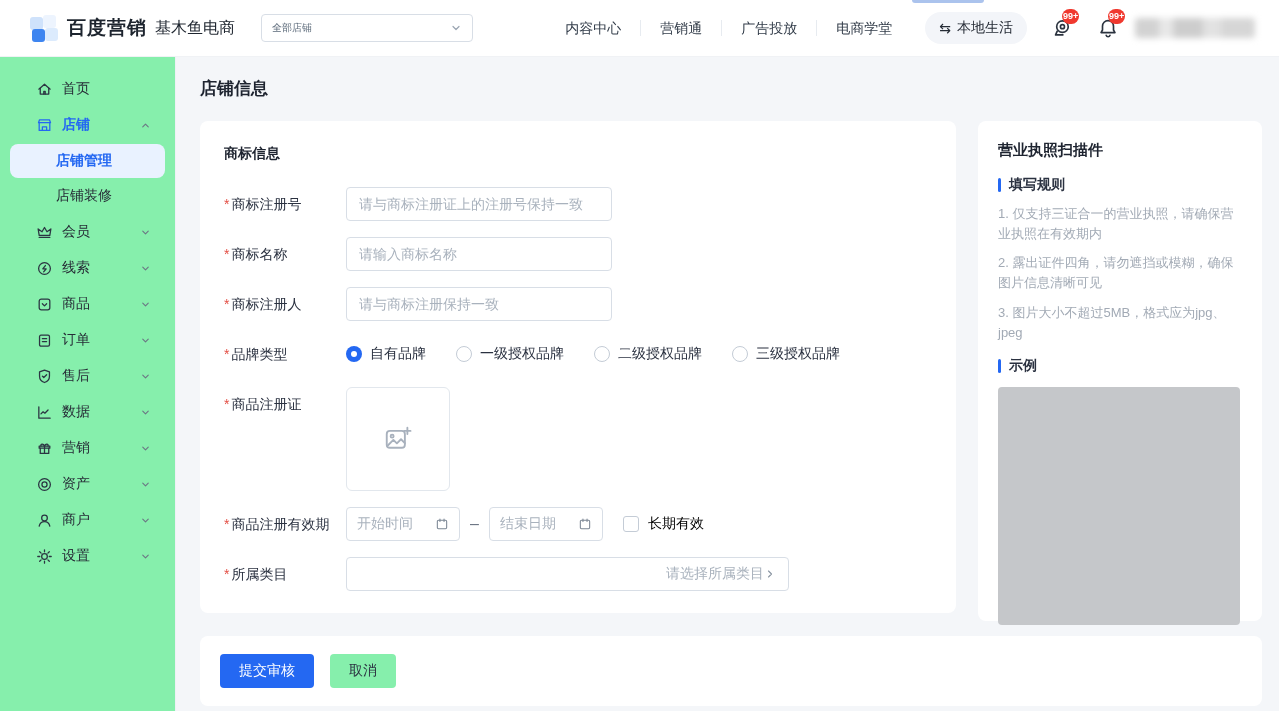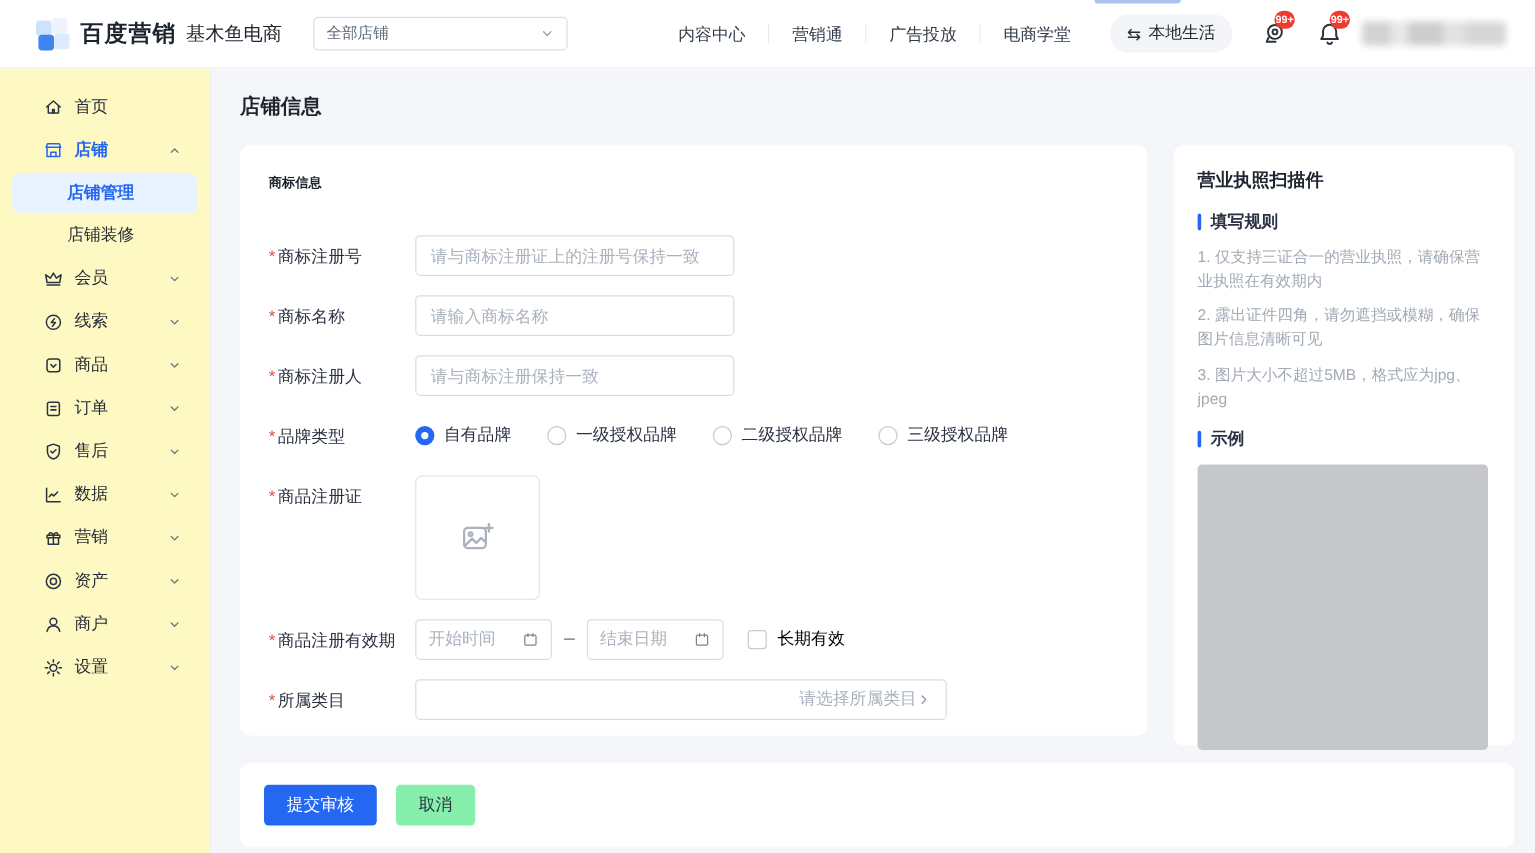--- a/index.html
+++ b/index.html
@@ -11,53 +11,53 @@
   .header { height:57px; background:#fff; border-bottom:1px solid #f0f2f5; display:flex; align-items:center; padding:0 24px 0 30px; position:relative; }
   .sliver { position:absolute; top:0; left:912px; width:72px; height:3px; background:#9cb8ea; border-radius:0 0 3px 3px; opacity:.85; }
   .logo { width:27px; height:27px; position:relative; margin-right:10px; flex:none; }
   .logo i { position:absolute; width:13px; height:13px; border-radius:3px; }
   .logo .q1 { left:0;  top:2;  background:#cfe2fb; top:2px; }
   .logo .q2 { left:13px; top:0;  background:#edf4fe; }
   .logo .q3 { left:2px;  top:14px; background:#3e85f0; }
   .logo .q4 { left:15px; top:13px; background:#dcebfd; }
   .brand-bold { font-size:19px; font-weight:700; color:#1d242e; letter-spacing:1px; }
   .brand-sub  { font-size:16px; color:#1d242e; margin-left:8px; }
-  .store-select { margin-left:26px; width:212px; height:28px; border:1px solid #d8dee6; border-radius:4px; display:flex; align-items:center; justify-content:space-between; padding:0 10px; color:#5d6b7b; font-size:13px; background:#fff; cursor:pointer; }
+  .store-select { margin-left:26px; width:212px; height:28px; border:1px solid #d8dee6; border-radius:4px; display:flex; align-items:center; justify-content:space-between; padding:0 10px; color:#5d6b7b; font-size:10px; background:#fff; cursor:pointer; }
   .store-select .chev { color:#9aa5b2; }
 
   .top-nav { margin-left:auto; display:flex; align-items:center; }
   .nav-item { font-size:14px; color:#323c49; padding:0 19px; cursor:pointer; line-height:16px; }
   .nav-item + .nav-item { border-left:1px solid #e7ebf0; }
   .pill { display:flex; align-items:center; gap:6px; background:#f3f5f9; border-radius:16px; padding:7px 14px; margin-left:14px; font-size:14px; color:#252b35; cursor:pointer; }
   .pill .swap { font-size:14px; color:#252b35; }
   .hicon { position:relative; margin-left:24px; color:#2b333f; cursor:pointer; }
   .badge { position:absolute; top:-8px; left:11px; background:#f0392f; color:#fff; font-size:9px; font-weight:700; line-height:1; padding:3px 1px; border-radius:8px; letter-spacing:0; }
   .user-blur { margin-left:16px; width:120px; height:20px; border-radius:3px; cursor:pointer;
     background:linear-gradient(90deg,#d2d2d2 0 18%,#e8e8e8 22% 30%,#cdcdcd 34% 55%,#e2e2e2 58% 70%,#d6d6d6 74% 100%);
     filter:blur(3px); }
 
   
   .layout { display:flex; height:654px; }
-  .sidebar { width:176px; background:#fef9c3; border-right:1px solid #eef1f5; padding-top:14px; flex:none; }
+  .sidebar { width:176px; background:#86efac; border-right:1px solid #eef1f5; padding-top:14px; flex:none; }
   .content { flex:1; padding:0 17px 0 24px; }
 
   
   .s-item { height:36px; display:flex; align-items:center; padding-left:36px; position:relative; font-size:14px; color:#262c36; cursor:pointer; }
   .s-item .s-ico { width:17px; height:17px; margin-right:9px; color:#2b3542; flex:none; }
   .s-item .s-chev { position:absolute; right:24px; color:#6b7684; }
   .s-item.active { color:#2468f2; font-weight:700; }
   .s-item.active .s-ico { color:#2468f2; }
   .s-sub { height:34px; margin:1px 10px; padding-left:46px; display:flex; align-items:center; font-size:14px; color:#262c36; border-radius:8px; cursor:pointer; }
   .s-sub.selected { background:#e9f2ff; color:#2468f2; font-weight:700; }
 
   
   .page-title { padding:20px 0 21px 0; font-size:17px; font-weight:700; color:#1e2430; }
   .main-row { display:flex; gap:22px; align-items:flex-start; }
   .form-card { flex:1; background:#fff; border-radius:8px; padding:24px; height:492px; }
-  .section-title { font-size:11px; font-weight:700; color:#1e2430; margin-bottom:36px; }
+  .section-title { font-size:14px; font-weight:700; color:#1e2430; margin-bottom:24px; }
 
   .frow { display:flex; align-items:center; margin-bottom:16px; }
   .frow.top { align-items:flex-start; }
   .flabel { width:110px; flex:none; margin-right:12px; font-size:14px; color:#2a3140; line-height:34px; white-space:nowrap; }
   .req { color:#e34d43; margin-right:2px; }
   .tinput { width:266px; height:34px; border:1px solid #d8dee6; border-radius:4px; padding:0 12px; font-size:14px; color:#2a3140; outline:none; font-family:"Liberation Sans", sans-serif; }
   .tinput::placeholder { color:#a9b2bd; }
 
   .radio-opt { display:flex; align-items:center; margin-right:30px; font-size:14px; color:#2a3140; cursor:pointer; }
   .radio { width:16px; height:16px; border-radius:50%; border:1px solid #c4ccd6; background:#fff; margin-right:8px; flex:none; }

